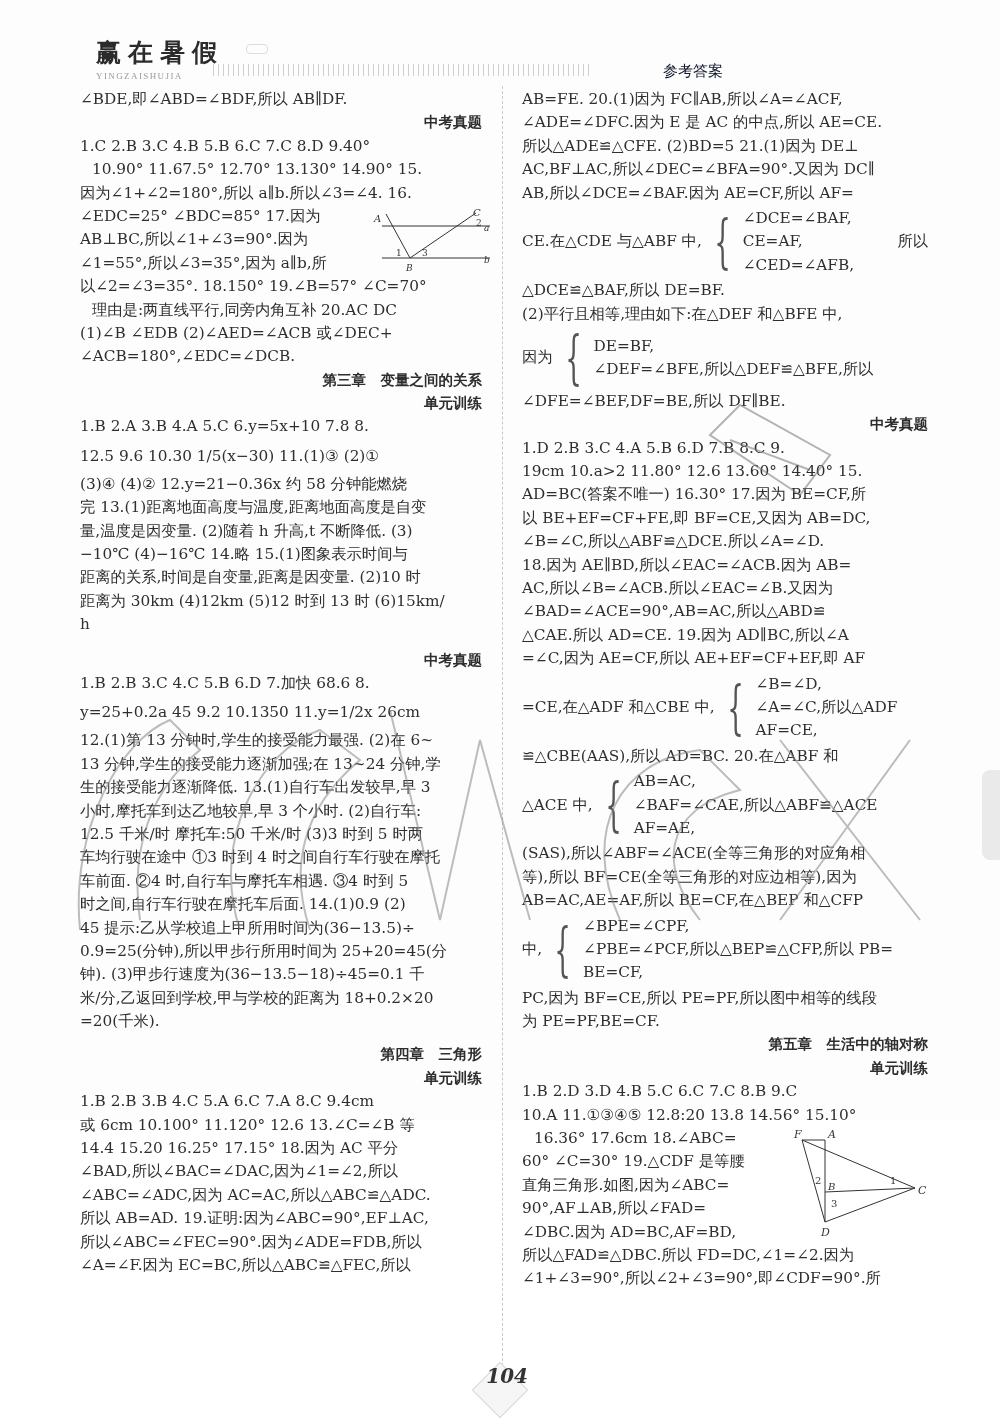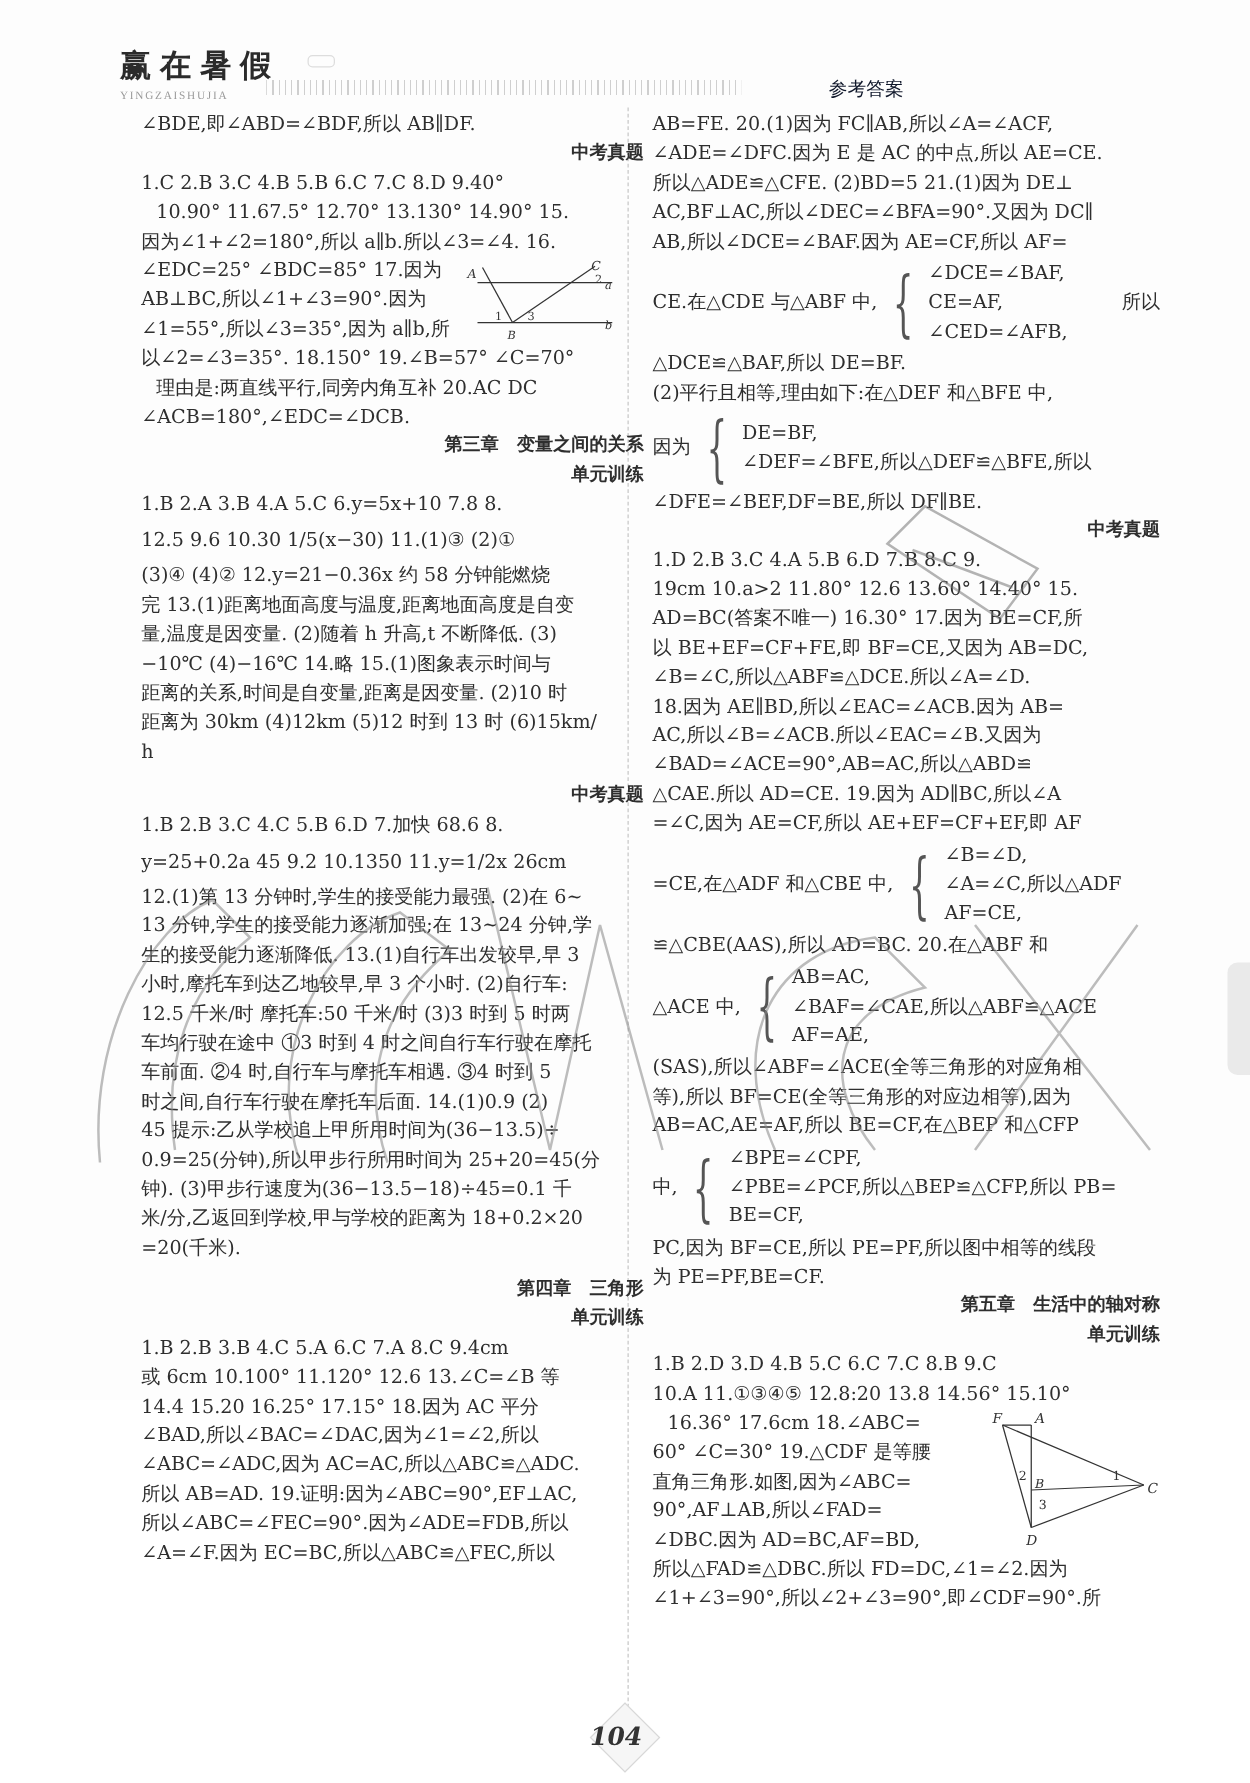--- a/index.html
+++ b/index.html
@@ -10,33 +10,33 @@
   .page { position: absolute; left: 0; top: 0; width: 1000px; height: 1120px; background: #fdfdfd; }
   .brand { position: absolute; left: 96px; top: 36px; }
   .brand-title { font-family: "DejaVu Sans", "Liberation Sans", sans-serif; font-weight: bold; font-size: 25px; letter-spacing: 7px; color: #2b2b2b; }
   .brand-sub { font-family: Liberation Serif, serif; font-size: 9px; letter-spacing: 1.4px; color: #9a9a9a; margin-top: 2px; }
   .brand-dots { position: absolute; left: 246px; top: 44px; width: 20px; height: 8px; border-radius: 4px; border: 1px solid #ddd; }
   .ticks { position: absolute; left: 213px; top: 64px; width: 380px; height: 12px;
     background: repeating-linear-gradient(90deg, #cfcfcf 0 1px, transparent 1px 5px); }
   .header-right { position: absolute; left: 663px; top: 62px; font-size: 15px; color: #0f172a; font-family: "DejaVu Sans", "Liberation Sans", sans-serif; }
   .divider { position: absolute; left: 502px; top: 86px; height: 1290px; border-left: 1px dashed #c8c8c8; }
   .col { position: absolute; top: 88px; font-size: 15.3px; line-height: 23.4px; color: #2e2e2e; }
-  .col-left { left: 80px; width: 402px; margin-left: 33px; }
+  .col-left { left: 80px; width: 402px; }
   .col-right { left: 522px; width: 406px; }
   .line { white-space: nowrap; height: 23.4px; overflow: visible; }
   .line.tall { height: 34px; line-height: 34px; }
   .section { text-align: right; font-family: "DejaVu Sans", "Liberation Sans", sans-serif; font-weight: bold; font-size: 14.5px; height: 23.4px; line-height: 23.4px; }
   .indent { padding-left: 12px; }
   .brace-block { display: flex; align-items: center; white-space: nowrap; margin: 2px 0; }
   .brace { font-size: 58px; line-height: 60px; color: #555; margin: 0 2px 0 2px; transform: scaleX(0.45); display: inline-block; font-family: "DejaVu Serif", serif; }
   .brace-rows div { height: 23.4px; line-height: 23.4px; }
   .fig { position: absolute; }
   .page-num { position: absolute; left: 472px; top: 1362px; width: 56px; height: 56px; }
   .page-num .diamond { position: absolute; left: 8px; top: 8px; width: 38px; height: 38px; transform: rotate(45deg); border: 1px solid #d8d8d8; background: #f6f6f6; }
-  .page-num .num { position: absolute; left: 0; top: 15px; width: 56px; text-align: left; font-style: italic; font-weight: bold; font-size: 20px; color: #333; }
+  .page-num .num { position: absolute; left: 0; top: 2px; width: 56px; text-align: right; font-style: italic; font-weight: bold; font-size: 20px; color: #333; }
   .watermark { position: absolute; pointer-events: none; opacity: 0.55; }
   .edge { position: absolute; right: 0; top: 770px; width: 18px; height: 90px; background: #eaeaea; border-radius: 8px 0 0 8px; }
 </style>
 </head>
 <body>
 
 <div class="page">
 
   <div class="brand">
     <div class="brand-title">赢在暑假</div>
@@ -52,20 +52,21 @@
     <div class="line">∠BDE,即∠ABD=∠BDF,所以 AB∥DF.</div>
     <div class="section">中考真题</div>
     <div class="line">1.C  2.B  3.C  4.B  5.B  6.C  7.C  8.D  9.40°</div>
     <div class="line indent">  10.90°  11.67.5°  12.70°  13.130°  14.90°  15.</div>
     <div class="line">因为∠1+∠2=180°,所以 a∥b.所以∠3=∠4.  16.</div>
     <div class="line">∠EDC=25°  ∠BDC=85°  17.因为</div>
     <div class="line">AB⊥BC,所以∠1+∠3=90°.因为</div>
     <div class="line">∠1=55°,所以∠3=35°,因为 a∥b,所</div>
     <div class="line">以∠2=∠3=35°.  18.150°  19.∠B=57°  ∠C=70°</div>
     <div class="line indent">  理由是:两直线平行,同旁内角互补  20.AC  DC</div>
+    <div class="line">(1)∠B  ∠EDB  (2)∠AED=∠ACB 或∠DEC+</div>
     <div class="line">∠ACB=180°,∠EDC=∠DCB.</div>
     <div class="section">第三章　变量之间的关系</div>
     <div class="section">单元训练</div>
     <div class="line">1.B  2.A  3.B  4.A  5.C  6.y=5x+10  7.8  8.</div>
     <div class="line tall">12.5  9.6  10.30  1/5(x−30)  11.(1)③  (2)①</div>
     <div class="line">(3)④  (4)②  12.y=21−0.36x  约 58 分钟能燃烧</div>
     <div class="line">完  13.(1)距离地面高度与温度,距离地面高度是自变</div>
     <div class="line">量,温度是因变量.  (2)随着 h 升高,t 不断降低.  (3)</div>
     <div class="line">−10℃  (4)−16℃  14.略  15.(1)图象表示时间与</div>
     <div class="line">距离的关系,时间是自变量,距离是因变量.  (2)10 时</div>

